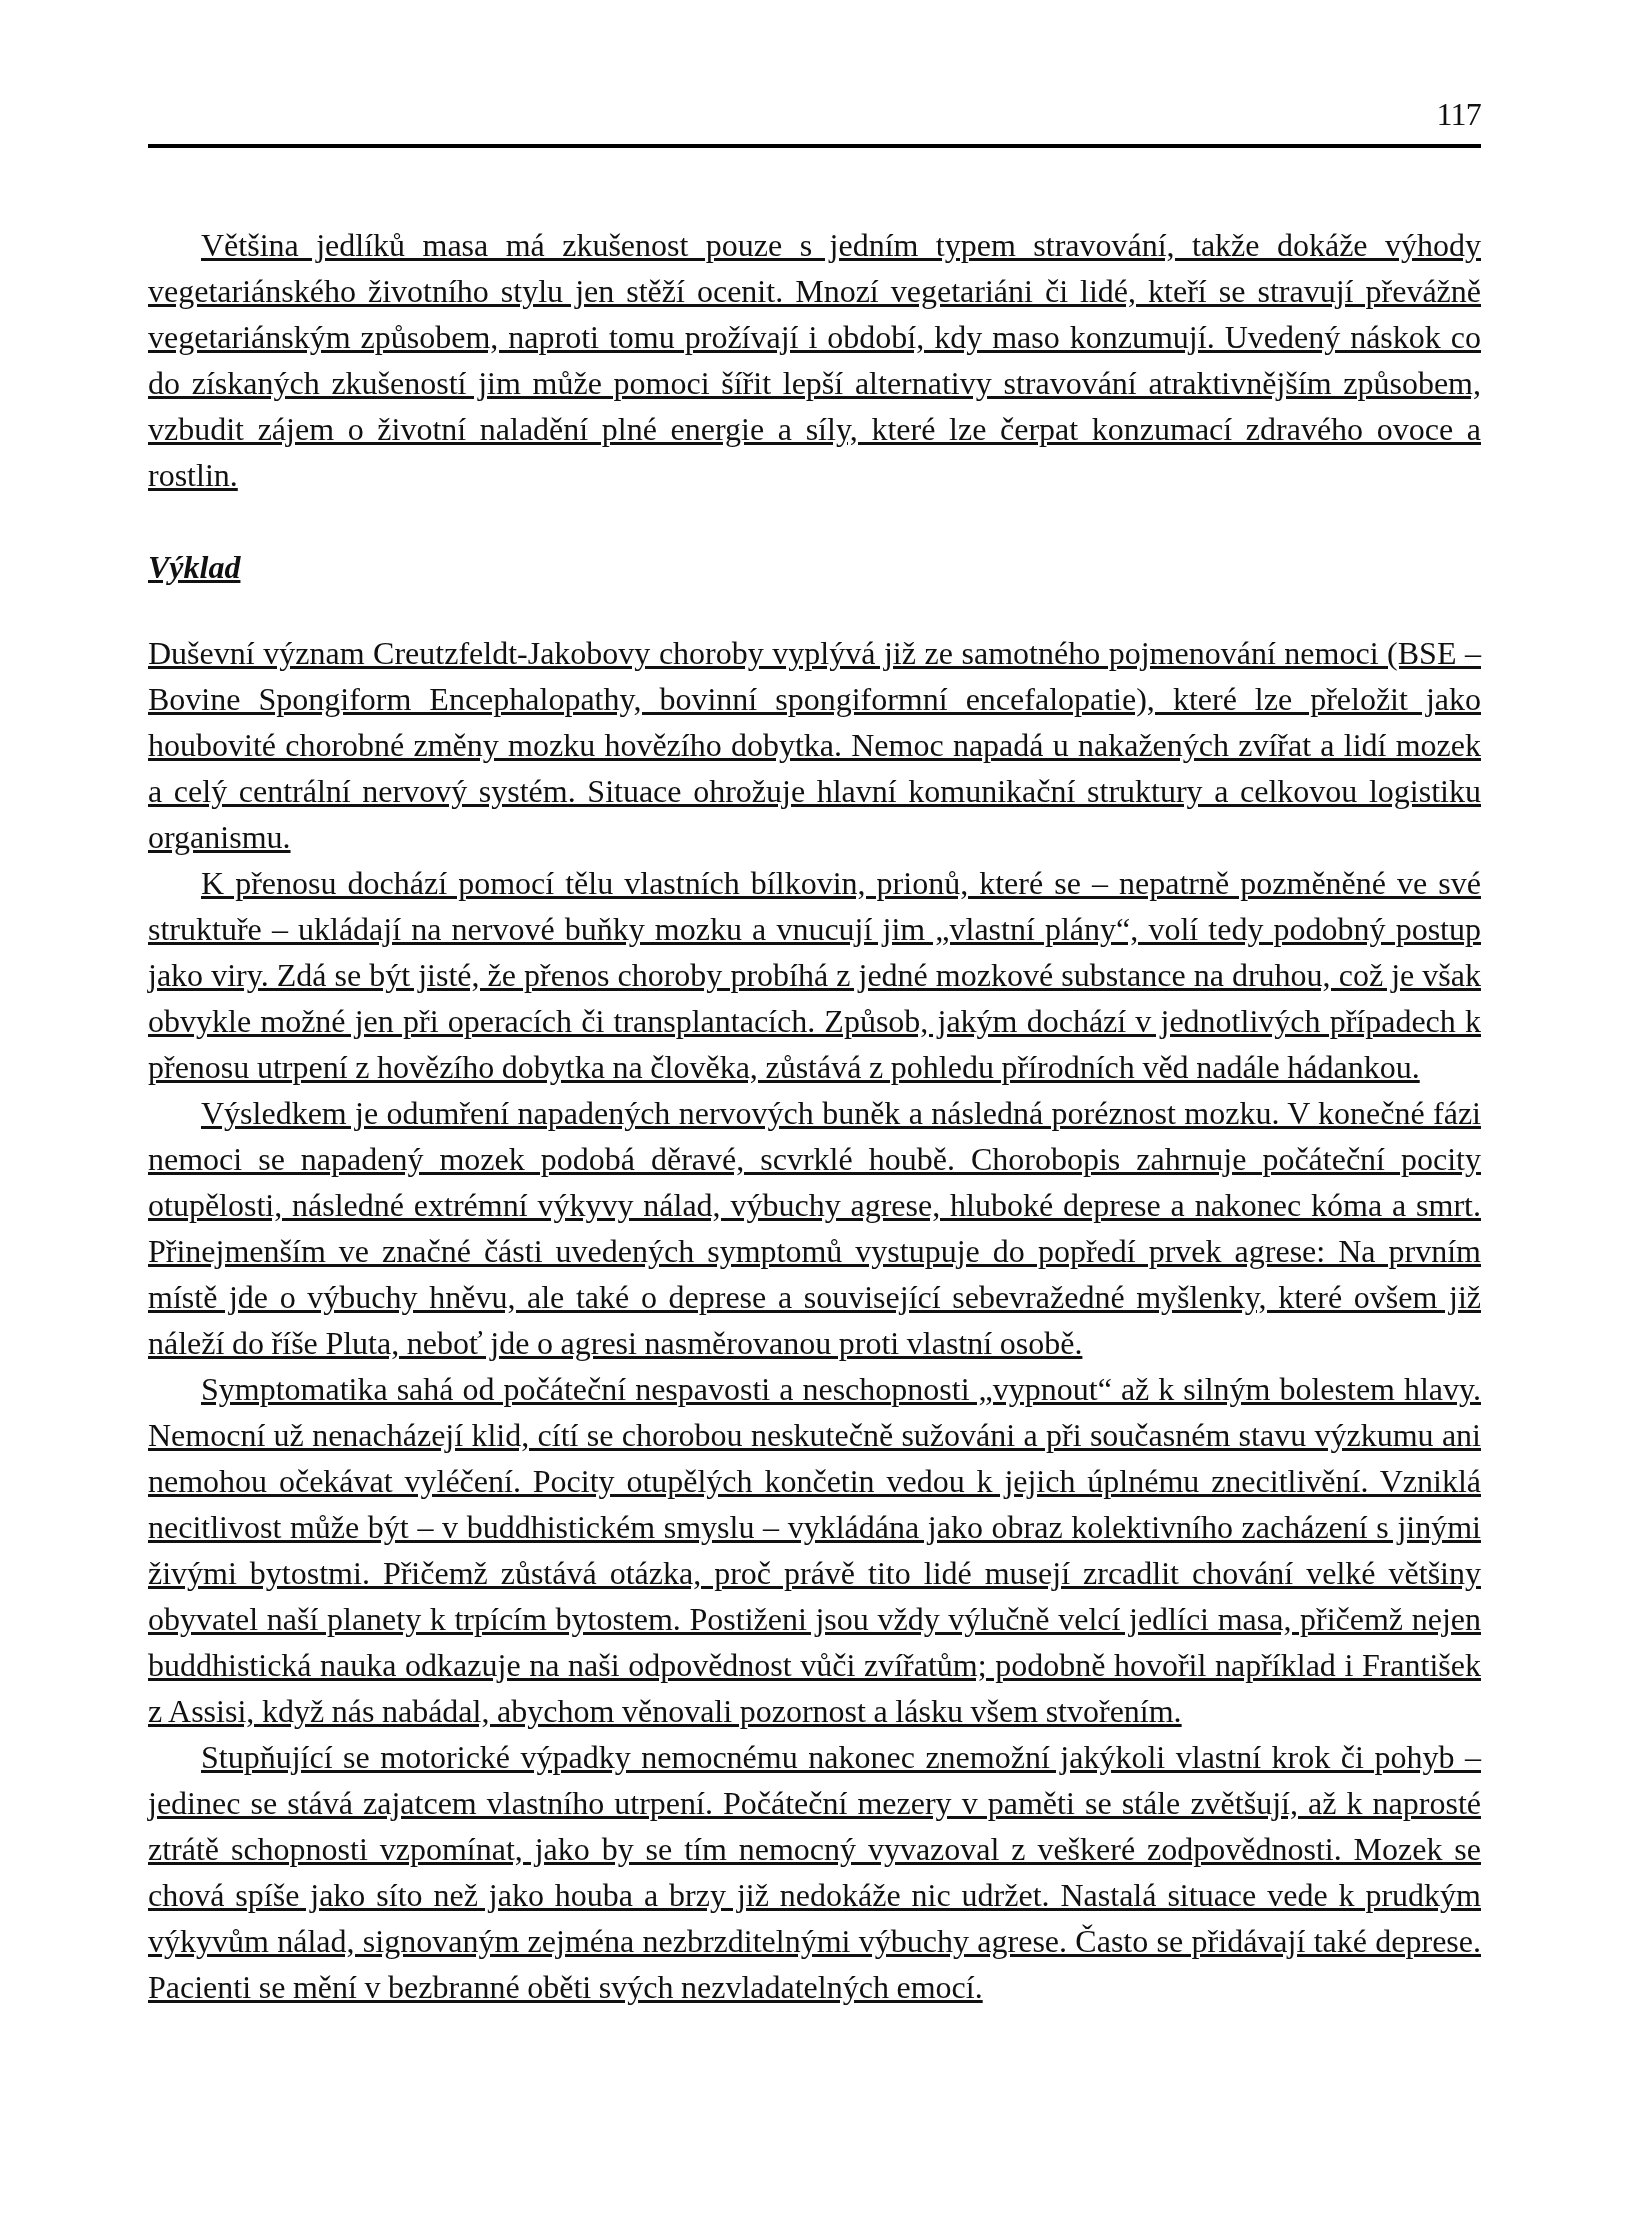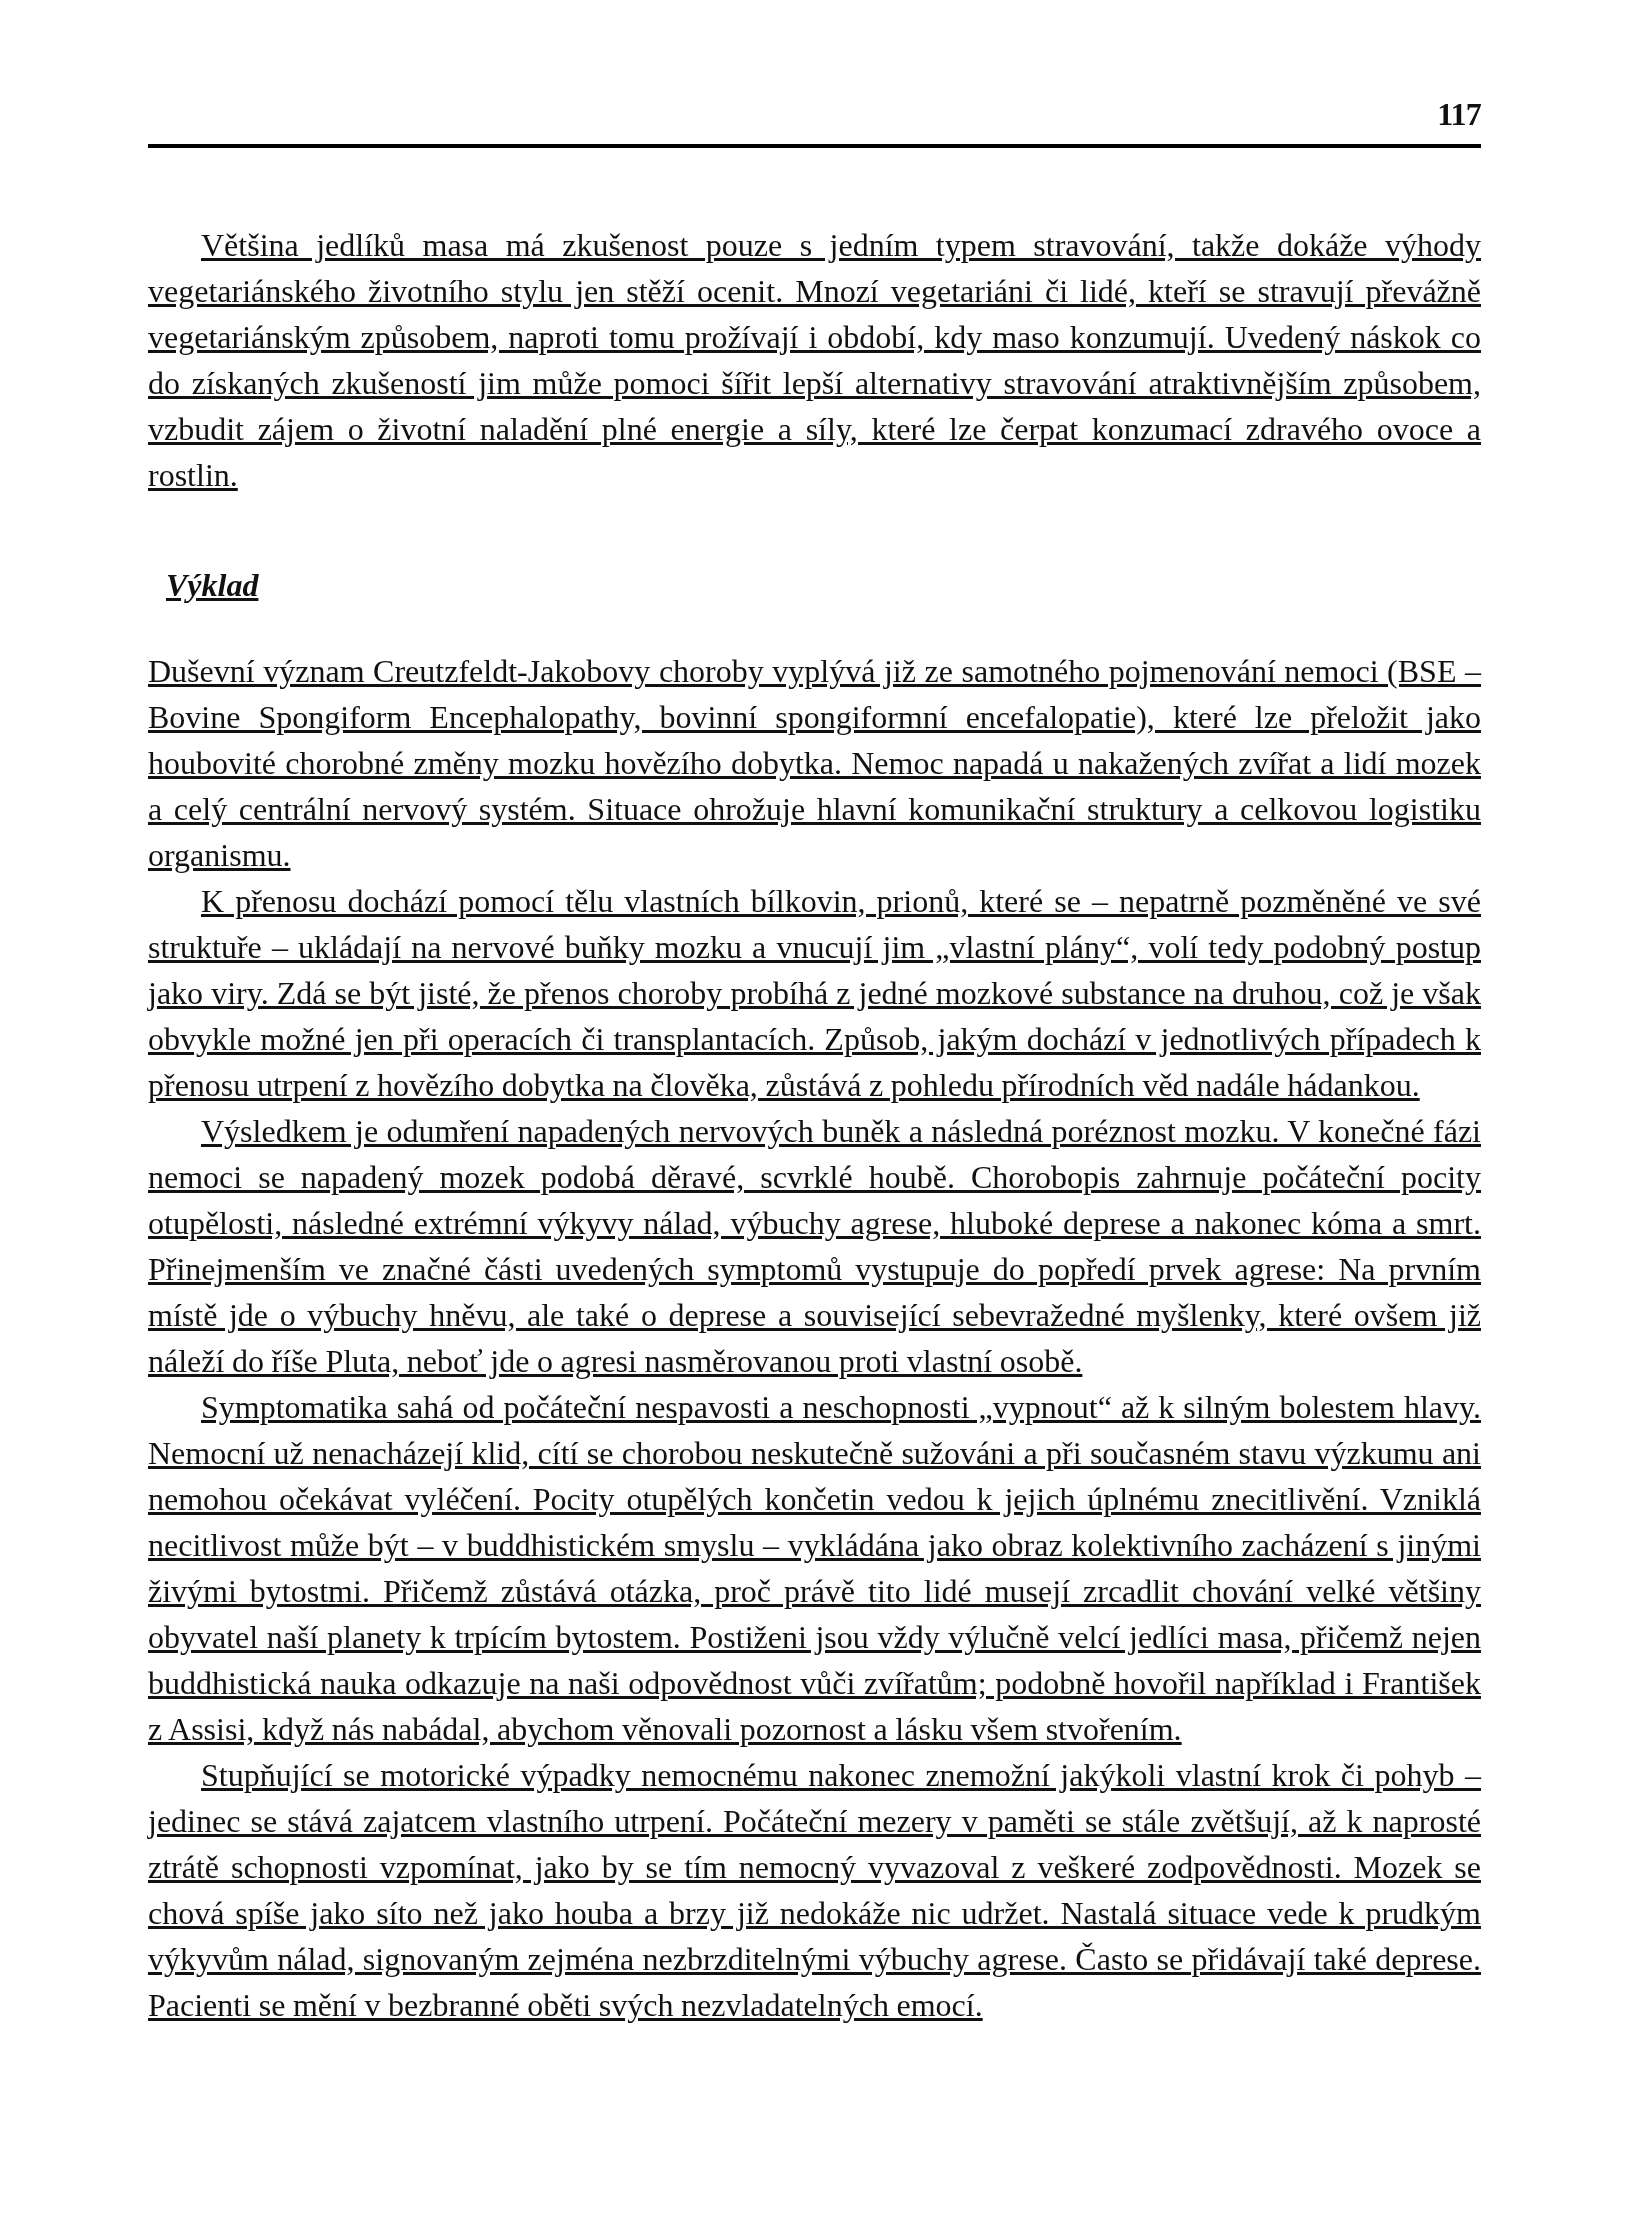--- a/index.html
+++ b/index.html
@@ -22,21 +22,20 @@
     width: 1333px;
     height: 55px;
   }
   .page-number {
     position: absolute;
     right: 0;
     top: 0;
     font-size: 32px;
     line-height: 42px;
     letter-spacing: -0.8px;
-    font-weight: bold;
   }
   .header-rule {
     position: absolute;
     left: 0;
     right: 0;
     bottom: 0;
     height: 4.2px;
     background: #000000;
   }
   .content {
@@ -56,21 +55,21 @@
     text-indent: 53px;
   }
   .content p.noindent {
     text-indent: 0;
     margin-top: 40px;
   }
   .section-gap {
     height: 46px;
   }
   .section-heading {
-    margin: 18px;
+    margin: 0;
     font-style: italic;
     font-weight: bold;
     font-size: 32px;
     line-height: 46px;
   }
 </style>
 </head>
 <body>
 
 <div class="page-header">

